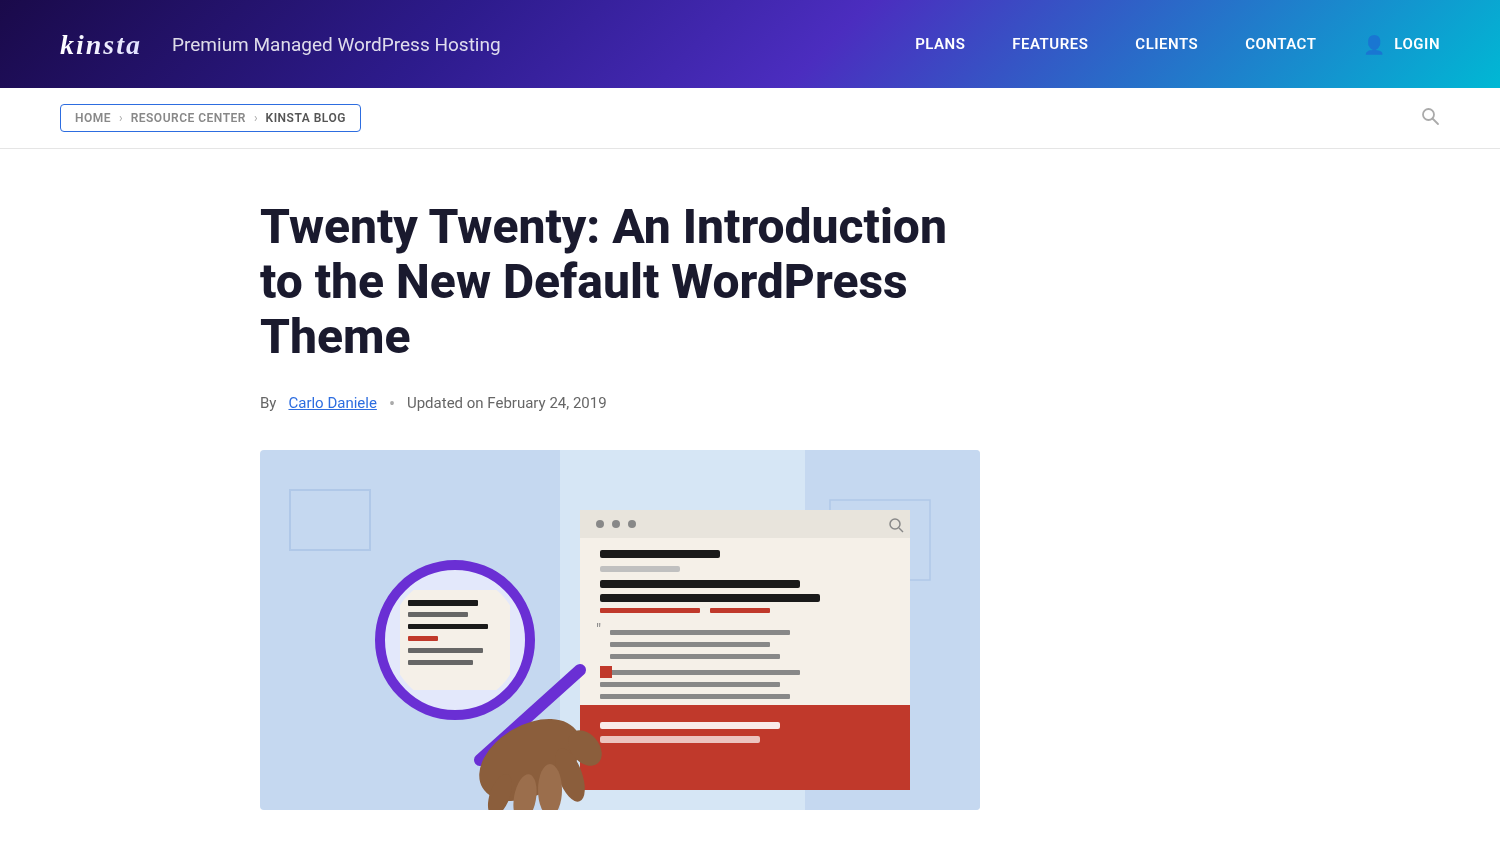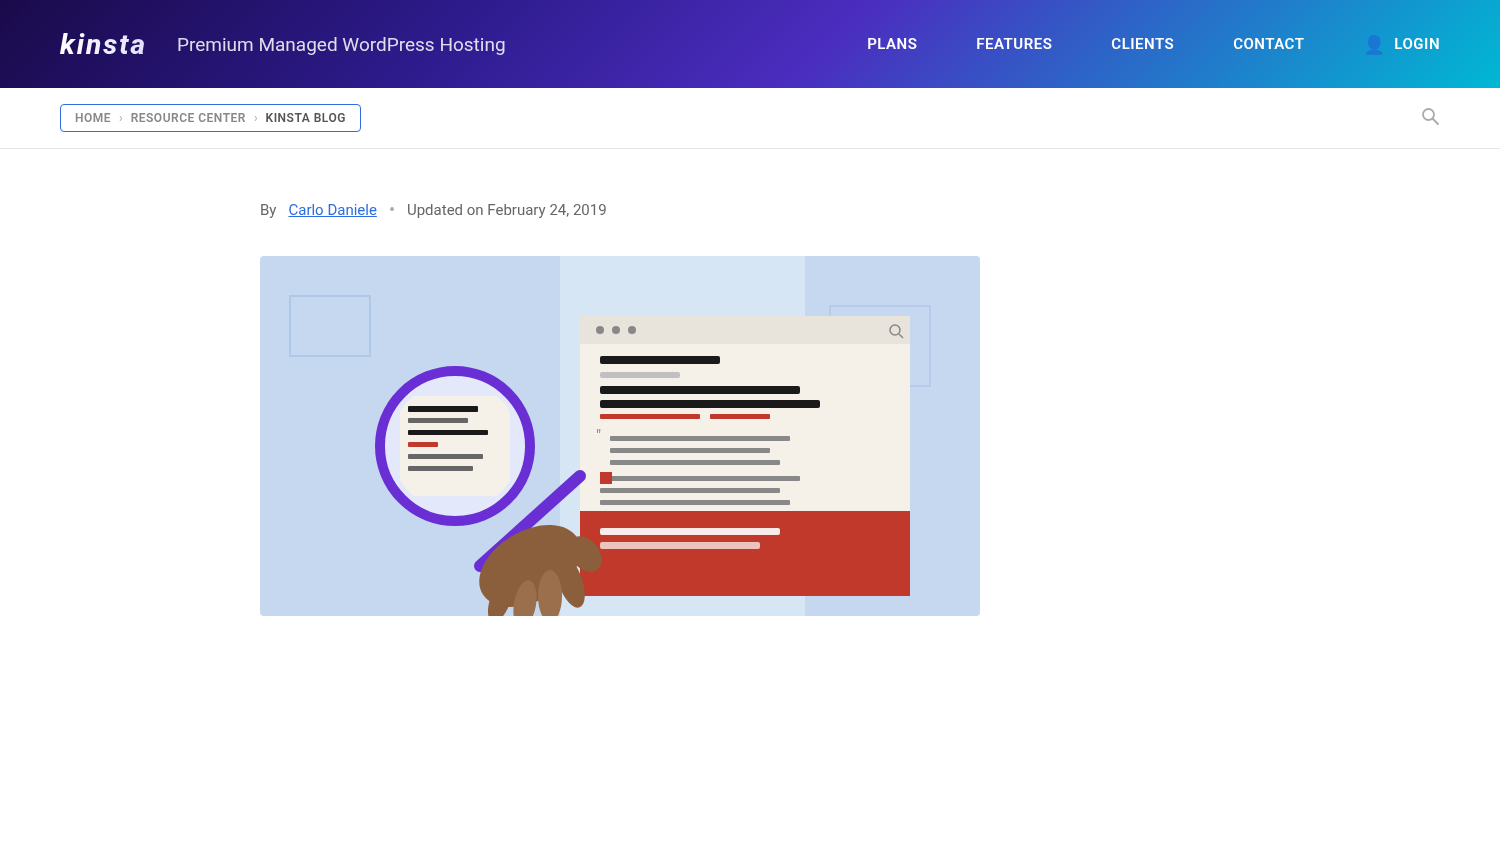--- a/index.html
+++ b/index.html
@@ -22,33 +22,34 @@
     .logo-text {
       color: #fff;
       font-size: 28px;
       font-weight: 800;
       letter-spacing: 2px;
       text-transform: lowercase;
       font-style: italic;
     }
     .logo-text span {
       background: linear-gradient(90deg, #fff, #e0e0ff);
+      font-family: Liberation Serif, serif;
       -webkit-background-clip: text;
       -webkit-text-fill-color: transparent;
     }
     .header-tagline {
       color: rgba(255,255,255,0.85);
       font-size: 19px;
       font-weight: 400;
       margin-left: 10px;
     }
     .header-nav {
       display: flex;
       align-items: center;
-      gap: 59px;
+      gap: 47px;
     }
     .nav-item {
       color: #fff;
       font-size: 15px;
       font-weight: 600;
       letter-spacing: 0.5px;
       text-transform: uppercase;
       cursor: pointer;
       text-decoration: none;
     }
@@ -195,20 +196,21 @@
   </div>
   <button class="search-icon-btn">
     <svg width="20" height="20" viewBox="0 0 20 20" fill="none">
       <circle cx="8.5" cy="8.5" r="5.5" stroke="#aaa" stroke-width="1.8"></circle>
       <line x1="12.5" y1="12.5" x2="18" y2="18" stroke="#aaa" stroke-width="1.8" stroke-linecap="round"></line>
     </svg>
   </button>
 </div>
 
 <main class="main-content">
+  <h1 class="article-title">Twenty Twenty: An Introduction to the New Default WordPress Theme</h1>
 
   <div class="article-meta">
     <span class="meta-by">By</span>
     <a class="meta-author">Carlo Daniele</a>
     <span class="meta-dot">•</span>
     <span class="meta-updated">Updated on February 24, 2019</span>
   </div>
 
   <div class="hero-image">
     <svg class="hero-svg" viewBox="0 0 720 360" xmlns="http://www.w3.org/2000/svg">

